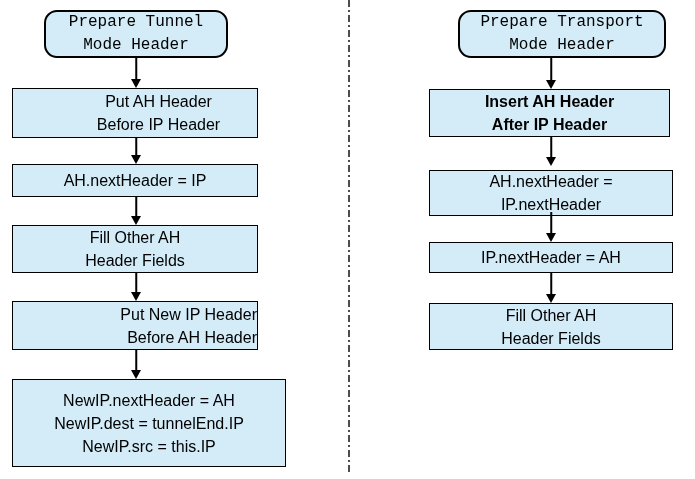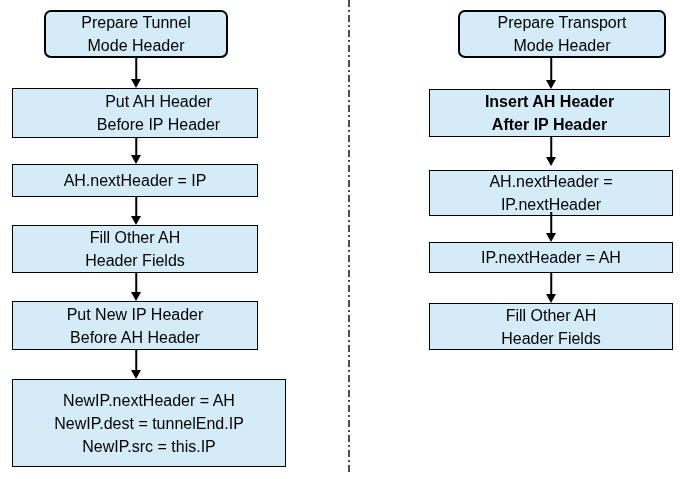--- a/index.html
+++ b/index.html
@@ -19,31 +19,32 @@
     box-sizing: border-box;
     display: flex;
     flex-direction: column;
     align-items: center;
     justify-content: center;
     text-align: center;
     font-size: 16px;
     line-height: 23px;
   }
   .node.start {
-    border-radius: 7px;
+    border-radius: 13px;
     border-width: 2px;
+    font-family: Liberation Mono, monospace;
   }
   .node span { display: block; white-space: nowrap; }
 
   
   .b-l0 { left: 44px;  top: 10px;  width: 184px; height: 48px; }
   .b-l1 { left: 12px;  top: 88px;  width: 246px; height: 50px; padding-left: 47px; }
   .b-l2 { left: 12px;  top: 164px; width: 246px; height: 33px; }
   .b-l3 { left: 12px;  top: 225px; width: 246px; height: 48px; }
-  .b-l4 { left: 12px;  top: 301px; width: 246px; height: 49px; }
+  .b-l4 { left: 12px;  top: 301px; width: 246px; height: 49px; align-items: flex-end; }
   .b-l5 { left: 12px;  top: 379px; width: 274px; height: 88px; }
 
   
   .b-r0 { left: 458px; top: 10px;  width: 208px; height: 48px; }
   .b-r1 { left: 429px; top: 89px;  width: 241px; height: 48px; font-weight: bold; }
   .b-r2 { left: 429px; top: 170px; width: 244px; height: 46px; }
   .b-r3 { left: 429px; top: 242px; width: 244px; height: 31px; }
   .b-r4 { left: 429px; top: 303px; width: 244px; height: 47px; }
 
   

